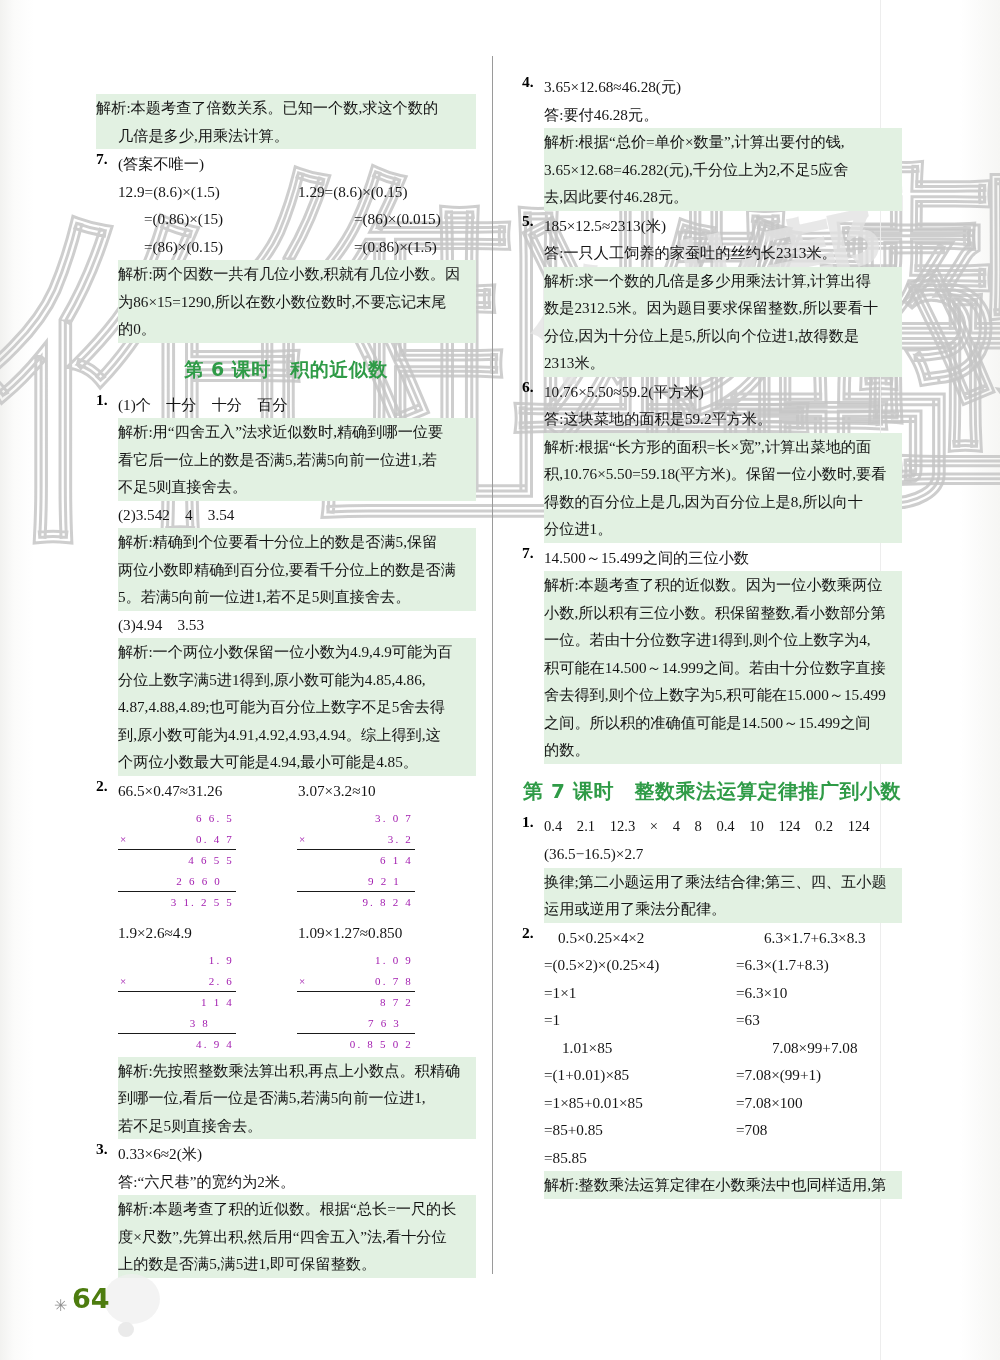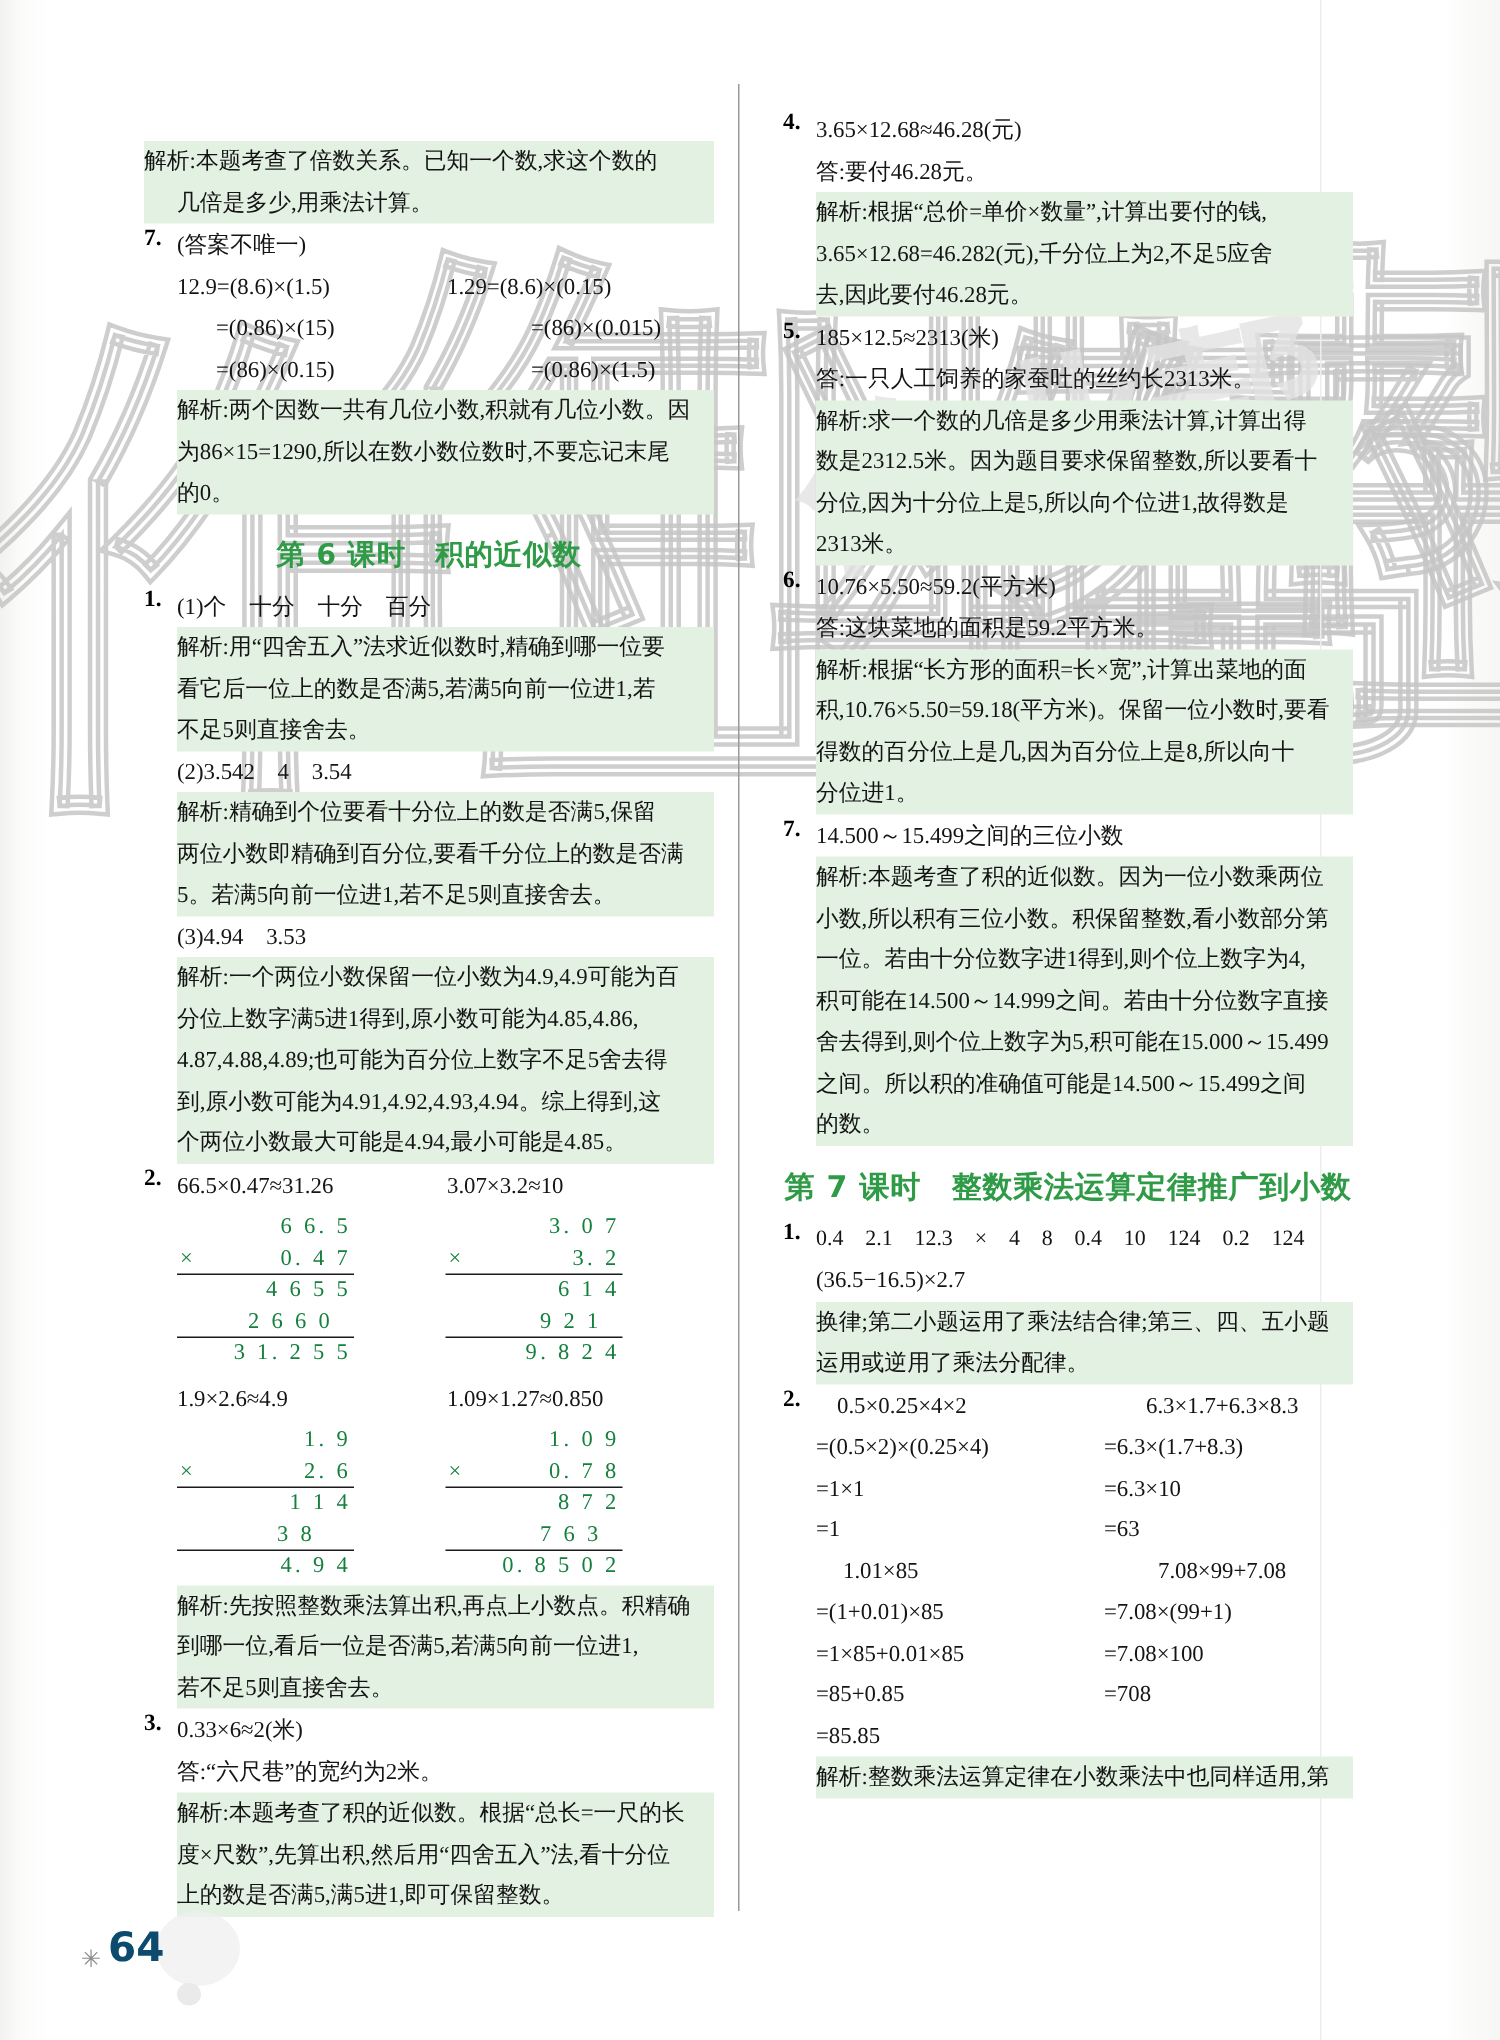--- a/index.html
+++ b/index.html
@@ -72,30 +72,30 @@
     white-space:nowrap;
   }
   .sect7{font-size:20px;}
   
   .row2{display:flex;}
   .row2>div:first-child{width:180px;flex:none;}
   .row2>div:last-child{flex:1;}
   
   .vcalcs{display:flex;margin:4px 0 2px 0;}
   .vcalcs>div{width:190px;}
-  .vc{font-size:15px;line-height:20.5px;color:#15803d;}
+  .vc{font-size:11px;line-height:20.5px;color:#a21caf;}
   .vc .r{display:flex;justify-content:flex-end;letter-spacing:2.2px;
         font-family:"Liberation Serif","DejaVu Serif",serif;}
   .vc .r span.op{margin-right:auto;padding-left:2px;}
   .vcbox{width:118px;}
   .vcbox .r{padding-right:2px;}
   .bar{border-bottom:1.4px solid #1a1a1a;}
   .pagenum{
     position:absolute;left:72px;top:1283px;
-    font-size:27px;font-weight:700;color:#0c4a6e;
+    font-size:27px;font-weight:700;color:#4d7c0f;
     font-family:"DejaVu Sans","Liberation Sans",sans-serif;
     z-index:4;
   }
   .star{
     position:absolute;left:54px;top:1296px;z-index:4;
     color:#8d8d8d;font-size:16px;
   }
   .smudge{
     position:absolute;left:104px;top:1274px;width:56px;height:50px;
     border-radius:50%;background:#efefef;opacity:.75;z-index:3;

